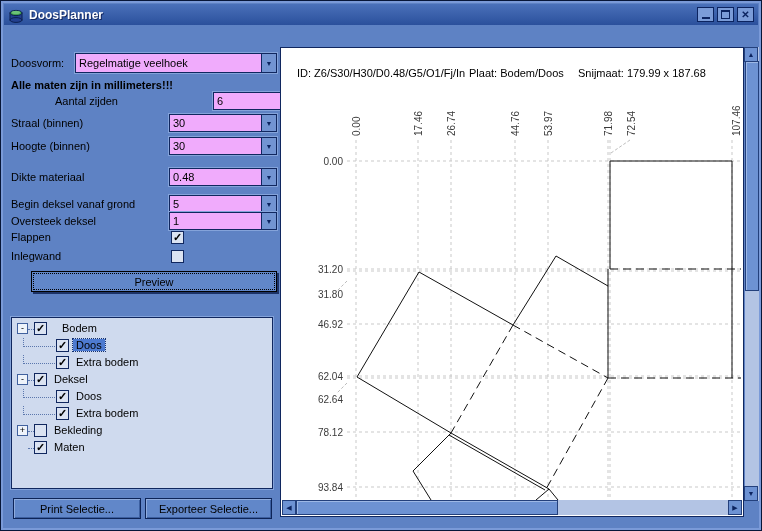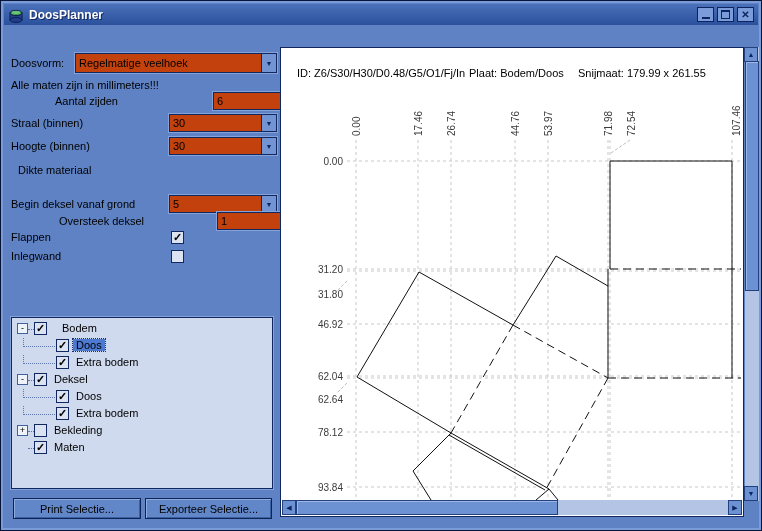--- a/index.html
+++ b/index.html
@@ -22,21 +22,21 @@
     display:flex;align-items:center;justify-content:center;cursor:default;}
   .g-min{width:8px;height:9px;border-bottom:2px solid #0c2460;}
   .g-max{width:9px;height:9px;border:1px solid #0c2460;border-top:2px solid #0c2460;}
   .g-close{color:#0c2460;font-size:10px;font-weight:bold;line-height:10px;}
   
   .menubar{position:absolute;left:4px;top:26px;height:19px;display:flex;gap:14px;padding-left:6px;align-items:center;}
   .menu-item{padding:2px 4px;}
   
   .lp{position:absolute;left:4px;top:46px;width:275px;height:471px;}
   .lbl{position:absolute;left:6px;white-space:nowrap;}
-  .combo{position:absolute;height:18px;background:#c2410c;border:1px solid #10275f;
+  .combo{position:absolute;height:18px;background:#f0abfc;border:1px solid #10275f;
     box-shadow:0 0 0 1px #84a3da;display:flex;align-items:stretch;}
   .combo .val{flex:1;padding:2px 3px;white-space:nowrap;overflow:hidden;}
   .combo .drop{width:15px;background:#7294d2;border-left:1px solid #10275f;
     display:flex;align-items:center;justify-content:center;color:#0c2460;font-size:7px;}
   .param-row{position:absolute;left:0;width:100%;height:18px;}
   .plabel{position:absolute;left:6px;top:3px;white-space:nowrap;}
   .param-row .combo{left:164px;top:0;width:108px;}
   .cbrow{position:absolute;left:0;width:100%;height:14px;}
   .checkbox{position:absolute;width:13px;height:13px;background:#dbe3f2;border:1px solid #10275f;
     font-size:11px;line-height:11px;text-align:center;font-weight:bold;}
@@ -103,21 +103,21 @@
     </div>
   </div>
 
 
   <div class="lp">
     <span class="lbl" style="top:10px;">Doosvorm:</span>
     <div class="combo" style="left:70px;top:6px;width:202px;height:20px;">
       <span class="val" style="padding-top:3px;">Regelmatige veelhoek</span>
       <span class="drop">▼</span>
     </div>
-    <span class="lbl" style="top:32px;">Alle maten zijn in millimeters!!!</span>
+    <span class="lbl" style="top:32px;font-weight:bold;">Alle maten zijn in millimeters!!!</span>
 
     <div id="param-rows">
         <div class="param-row" style="top: 45px; margin-left: 44px;">
           <span class="plabel">Aantal zijden</span>
           <div class="combo">
             <span class="val">6</span>
             <span class="drop">▼</span>
           </div>
         </div>
         <div class="param-row" style="top: 67px;">
@@ -127,49 +127,57 @@
             <span class="drop">▼</span>
           </div>
         </div>
         <div class="param-row" style="top: 90px;">
           <span class="plabel">Hoogte (binnen)</span>
           <div class="combo">
             <span class="val">30</span>
             <span class="drop">▼</span>
           </div>
         </div>
-        <div class="param-row" style="top: 114px; margin-left: 7px;">
+        <div class="param-row" style="top: 121px;">
           <span class="plabel">Dikte materiaal</span>
+          <div class="combo">
+            <span class="val">0.48</span>
+            <span class="drop">▼</span>
+          </div>
         </div>
         <div class="param-row" style="top: 140px; margin-top: 8px;">
           <span class="plabel">Begin deksel vanaf grond</span>
           <div class="combo">
             <span class="val">5</span>
             <span class="drop">▼</span>
           </div>
         </div>
-        <div class="param-row" style="top: 165px; margin-left: 48px;">
+        <div class="param-row" style="top: 165px;">
           <span class="plabel">Oversteek deksel</span>
           <div class="combo">
             <span class="val">1</span>
             <span class="drop">▼</span>
           </div>
         </div>
       </div>
     <div id="cb-rows">
         <div class="cbrow" style="top: 184px;">
           <span class="plabel" style="top: 0px;">Flappen</span>
           <span class="checkbox" style="left: 166px; top: 0px;">✓</span>
         </div>
         <div class="cbrow" style="top: 203px;">
           <span class="plabel" style="top: 0px;">Inlegwand</span>
           <span class="checkbox" style="left: 166px; top: 0px;"></span>
         </div>
       </div>
 
+    <div class="preview-btn">
+      <span class="focus"></span>
+      <span>Preview</span>
+    </div>
 
     <div class="tree" id="tree">
         <div class="trow">
           <span class="exp">-</span>
           <span class="stub" style="left: 16px; width: 6px;"></span>
           <span class="checkbox tcb" style="left: 22px;">✓</span>
           <span class="tlabel" style="left: 39px; margin-left: 8px;">Bodem</span>
         </div>
         <div class="trow">
           <span class="vline" style="left: 11px; top: 0px; height: 9px;"></span>
@@ -219,21 +227,21 @@
     </div>
     <div class="action-btn" style="left:8px;width:128px;">
       <span>Print Selectie...</span>
     </div>
   </div>
 
   <div class="pp">
     <div class="pp-header">
       <span style="left:16px;">ID: Z6/S30/H30/D0.48/G5/O1/Fj/In</span>
       <span style="left:188px;">Plaat: Bodem/Doos</span>
-      <span style="left:297px;">Snijmaat: 179.99 x 261.55</span>
+      <span style="left:297px;">Snijmaat: 179.99 x 187.68</span>
     </div>
     <svg id="net-svg" width="462" height="452" viewBox="0 0 462 452">
         <line x1="75" y1="92" x2="75" y2="452" class="grid"></line>
         <line x1="137" y1="92" x2="137" y2="452" class="grid"></line>
         <line x1="170" y1="92" x2="170" y2="452" class="grid"></line>
         <line x1="234" y1="92" x2="234" y2="452" class="grid"></line>
         <line x1="267" y1="92" x2="267" y2="452" class="grid"></line>
         <line x1="327" y1="92" x2="327" y2="452" class="grid"></line>
         <line x1="329" y1="92" x2="329" y2="452" class="grid"></line>
         <line x1="451" y1="92" x2="451" y2="452" class="grid"></line>

